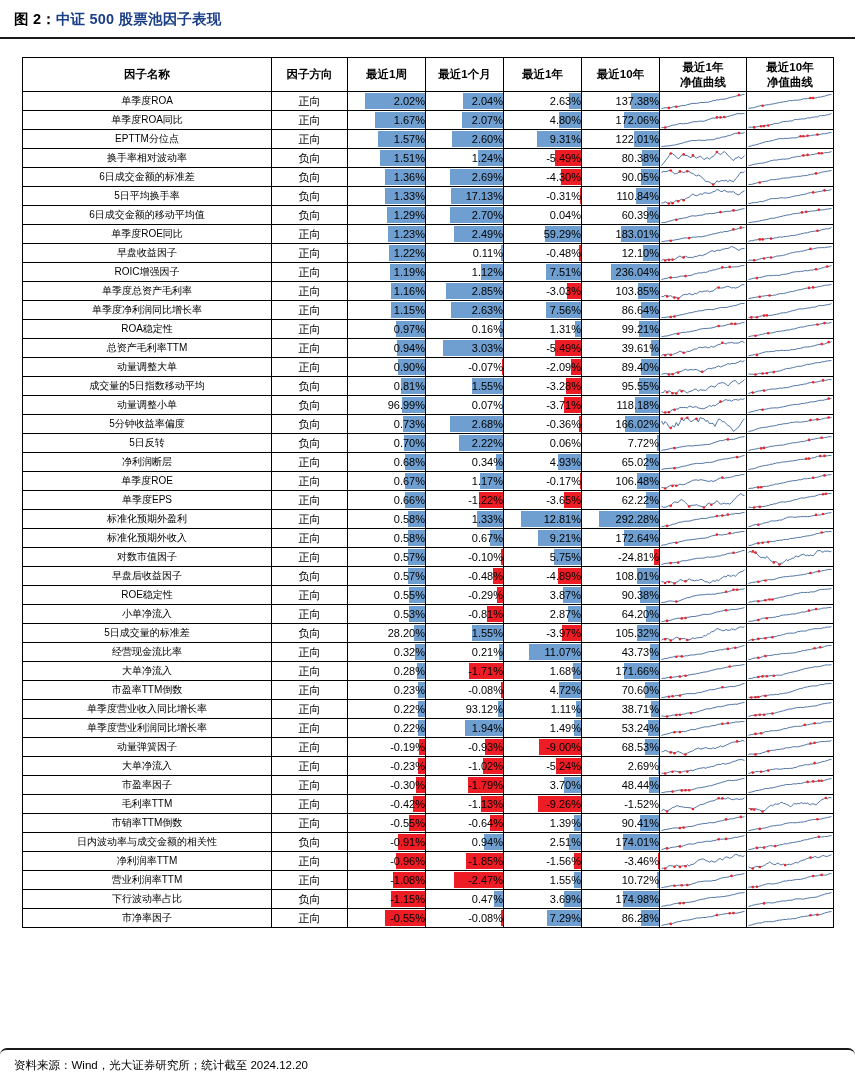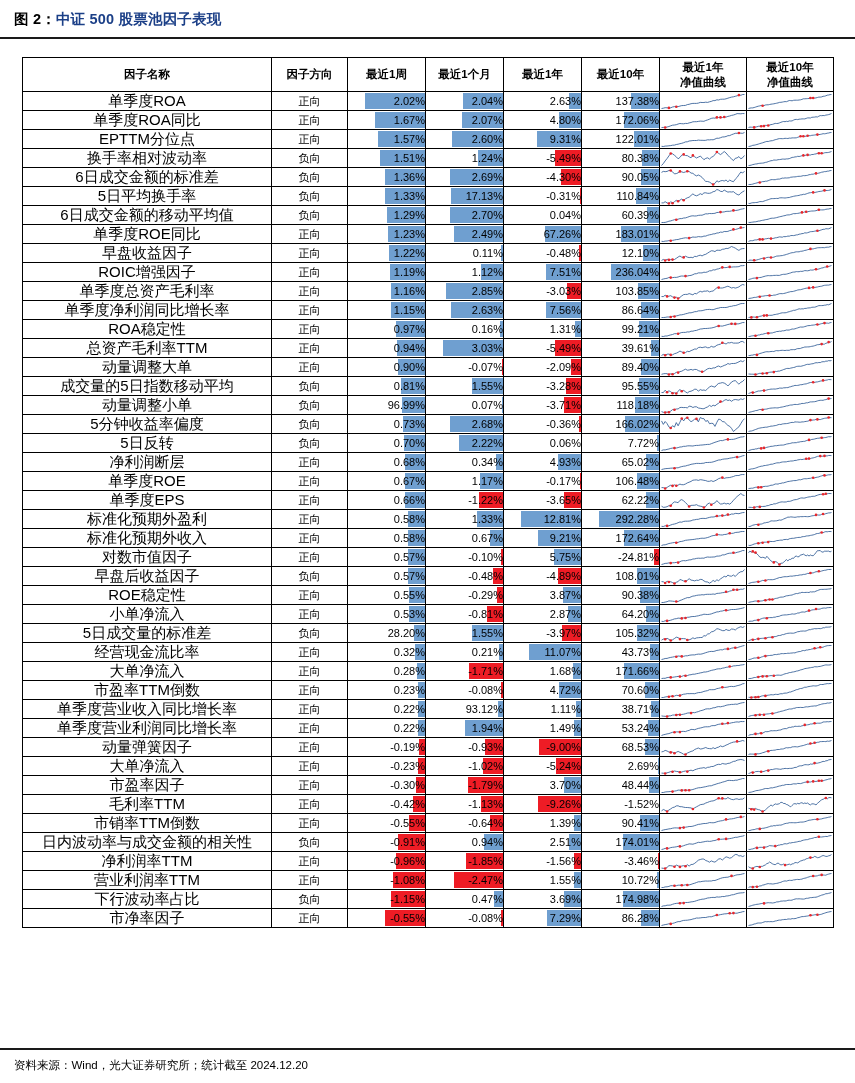--- a/index.html
+++ b/index.html
@@ -38,21 +38,21 @@
   table.factors thead th{
     font-weight:bold;
     text-align:center;
     font-size:11.5px;
     background:#fff;
     height:34px;
     line-height:15px;
   }
   td.name{
     text-align:center;
-    font-size:15px;
+    font-size:10px;
     padding:0 2px;
     white-space:nowrap;
     overflow:hidden;
   }
   td.dir{text-align:center;font-size:11px;}
   td.val{
     position:relative;
     text-align:right;
     padding-right:5px;
     font-size:11px;
@@ -68,20 +68,21 @@
   td.val .bar.pos{background:#6f9fd0;}
   td.val span.v{position:relative;z-index:1;}
   td.spark{padding:0;vertical-align:middle;}
   td.spark svg{display:block;width:100%;height:17px;}
   .source{
     position:absolute;
     left:0;right:0;bottom:0;
     border-top:2px solid #1a1a1a;
     padding:8px 4px 10px 14px;
     font-size:11.5px;
+    border-radius:7px;
   }
   col.c-name{width:249px;}
   col.c-dir{width:76px;}
   col.c-v{width:78px;}
   col.c-sp{width:87px;}
 </style>
 </head>
 <body>
 
 <div class="title-bar">
@@ -288,21 +289,21 @@
               <circle cx="58.5" cy="4.8" r="1.3" fill="#e8262b"></circle>
               <circle cx="71.0" cy="2.8" r="1.3" fill="#e8262b"></circle>
             </svg>
           </td>
         </tr>
         <tr>
           <td class="name">单季度ROE同比</td>
           <td class="dir">正向</td>
           <td class="val"><div class="bar pos" style="right: 0px; width: 47.5%;"></div><span class="v">1.23%</span></td>
           <td class="val"><div class="bar pos" style="right: 0px; width: 64.1%;"></div><span class="v">2.49%</span></td>
-          <td class="val"><div class="bar pos" style="right: 0px; width: 46.9%;"></div><span class="v">67.26%</span></td>
+          <td class="val"><div class="bar pos" style="right: 0px; width: 46.9%;"></div><span class="v">59.29%</span></td>
           <td class="val"><div class="bar pos" style="right: 0px; width: 48.8%;"></div><span class="v">183.01%</span></td>
           <td class="spark">
             <svg viewBox="0 0 85 17" preserveAspectRatio="none">
               <path d="M1.5 15.3 L3.3 15.5 L5.1 15.1 L7.0 15.0 L8.8 14.6 L10.6 14.8 L12.4 14.4 L14.3 14.0 L16.1 13.6 L17.9 13.5 L19.7 12.9 L21.5 12.5 L23.4 12.1 L25.2 11.8 L27.0 12.0 L28.8 12.1 L30.7 11.6 L32.5 11.0 L34.3 11.2 L36.1 11.1 L37.9 10.6 L39.8 10.8 L41.6 10.8 L43.4 10.1 L45.2 10.1 L47.1 9.3 L48.9 8.8 L50.7 8.5 L52.5 7.9 L54.3 7.8 L56.2 7.0 L58.0 6.9 L59.8 6.1 L61.6 6.3 L63.5 5.5 L65.3 5.6 L67.1 5.4 L68.9 4.6 L70.7 4.2 L72.6 3.4 L74.4 3.5 L76.2 3.0 L78.0 2.4 L79.9 1.6 L81.7 1.8 L83.5 1.5 " fill="none" stroke="#24528f" stroke-width="0.8"></path>
               <circle cx="10.6" cy="14.8" r="1.3" fill="#e8262b"></circle>
               <circle cx="28.8" cy="12.1" r="1.3" fill="#e8262b"></circle>
               <circle cx="72.6" cy="3.4" r="1.3" fill="#e8262b"></circle>
               <circle cx="79.9" cy="1.6" r="1.3" fill="#e8262b"></circle>
             </svg>
           </td>

